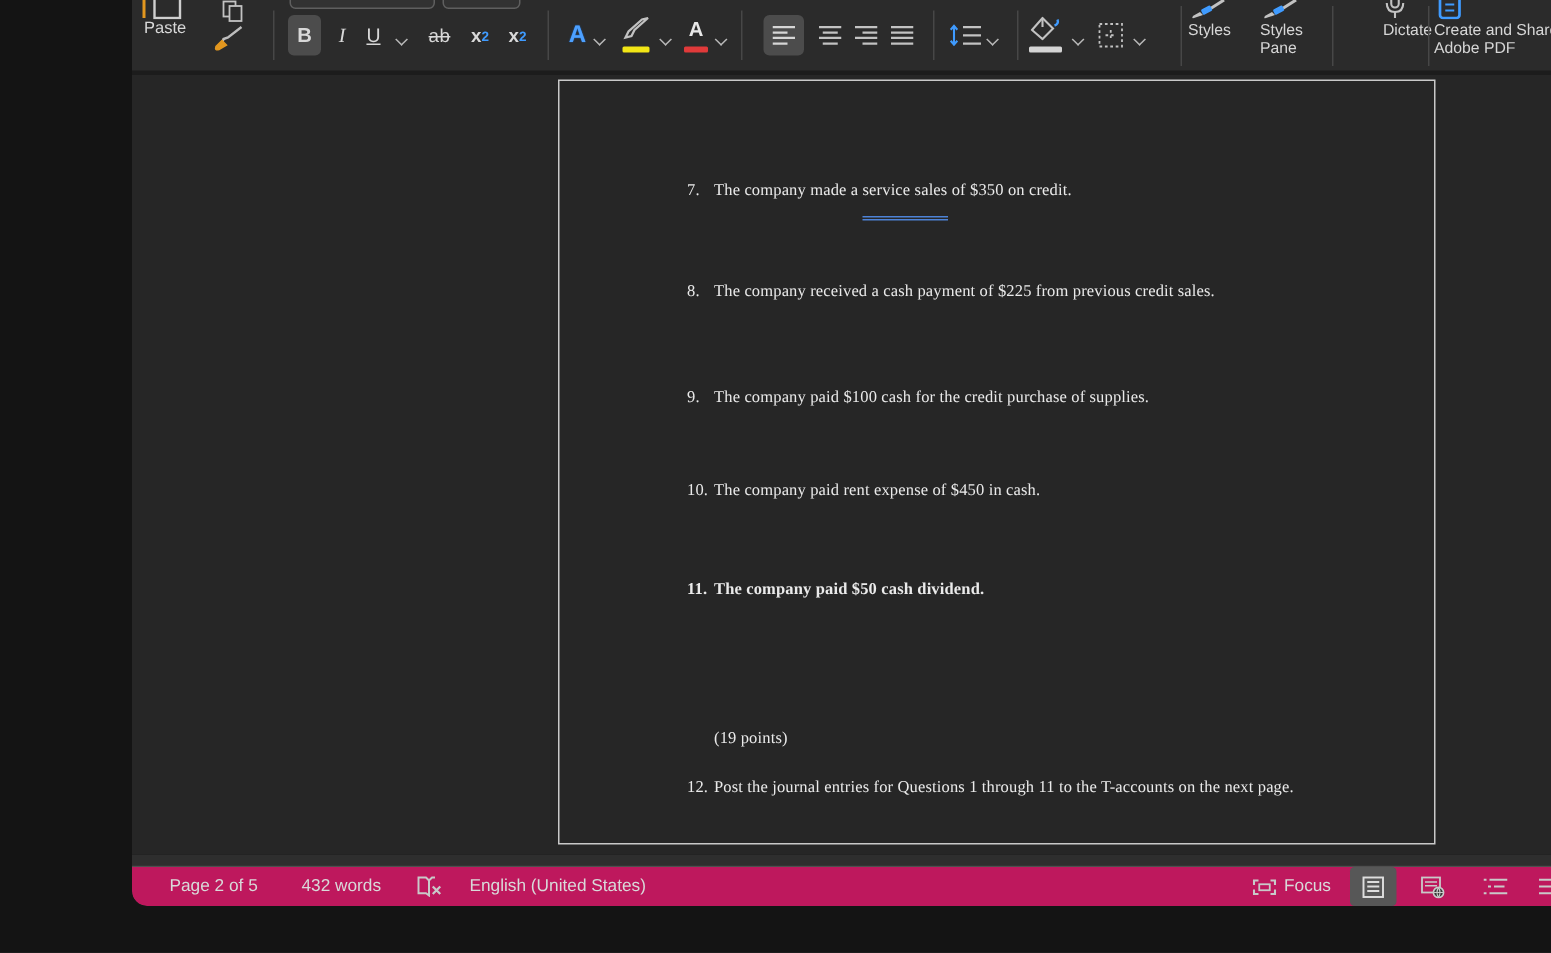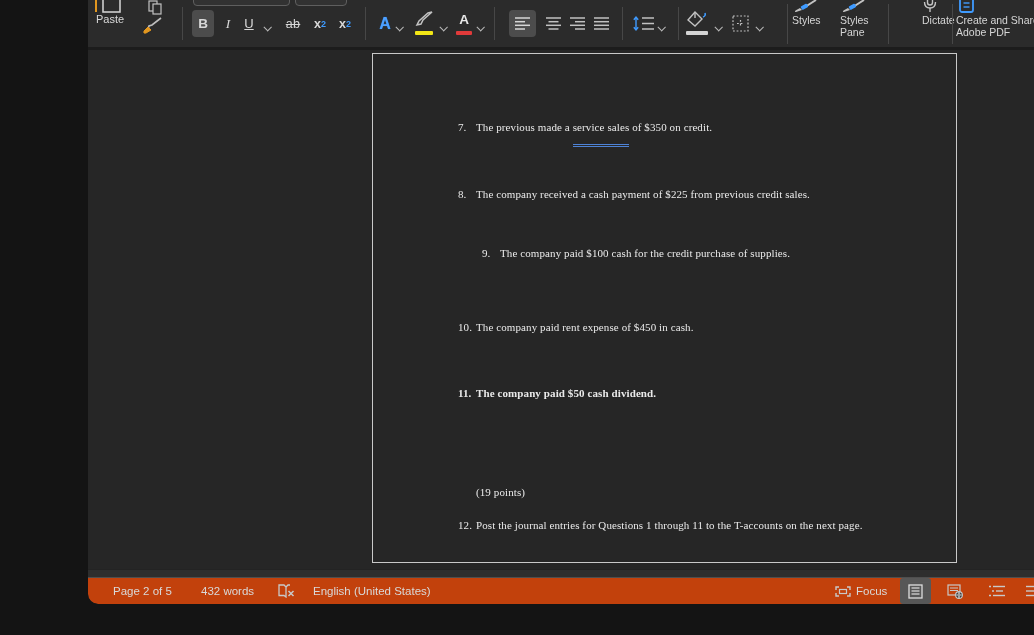--- a/index.html
+++ b/index.html
@@ -63,21 +63,21 @@
     position:absolute; left:85px; white-space:nowrap;
     font-family:"Liberation Serif", serif; font-size:11px; line-height:14px;
     color:#eaeaea; letter-spacing:.1px;
   }
   .doc-num { display:inline-block; width:18px; }
   .grammar { border-bottom:3px double #4d82d6; padding-bottom:11px; }
   .doc-cont { left:103px; }
   
   .statusbar {
     position:absolute; left:0; right:0; bottom:0; height:27px;
-    background:#c2410c; border-top:1px solid #4f4f4f;
+    background:#be185d; border-top:1px solid #4f4f4f;
     border-bottom-left-radius:10px;
     color:#d9d9d9; font-size:11.5px;
   }
   .sb-item { position:absolute; top:0; height:26px; line-height:26px; }
   .sb-viewbtn { position:absolute; top:0; width:31px; height:26px; display:flex; align-items:center; justify-content:center; border-radius:3px; }
   .sb-viewbtn.sel { background:#575757; }
   svg { display:block; }
 </style>
 </head>
 <body>
@@ -284,28 +284,28 @@
       </span>
       <span style="display:block; margin-top:2px; white-space:nowrap;">Create and Share</span>
       <span style="display:block; white-space:nowrap;">Adobe PDF</span>
     </div>
   </div>
 
   <div class="canvas">
     <div class="page">
 
       <div class="doc-line" style="top:66px;">
-        <span class="doc-num">7.</span><span>The previous made a </span><span class="grammar">service sales</span><span> of $350 on credit.</span>
+        <span class="doc-num">7.</span><span>The company made a </span><span class="grammar">service sales</span><span> of $350 on credit.</span>
       </div>
 
       <div class="doc-line" style="top:133px;">
         <span class="doc-num">8.</span><span>The company received a cash payment of $225 from previous credit sales.</span>
       </div>
 
-      <div class="doc-line" style="top:192px;margin-left:24px;">
+      <div class="doc-line" style="top:204px;">
         <span class="doc-num">9.</span><span>The company paid $100 cash for the credit purchase of supplies.</span>
       </div>
 
       <div class="doc-line" style="top:266px;">
         <span class="doc-num">10.</span><span>The company paid rent expense of $450 in cash.</span>
       </div>
 
       <div class="doc-line" style="top:332px;font-weight:bold;">
         <span class="doc-num">11.</span><span>The company paid $50 cash dividend.</span>
       </div>

